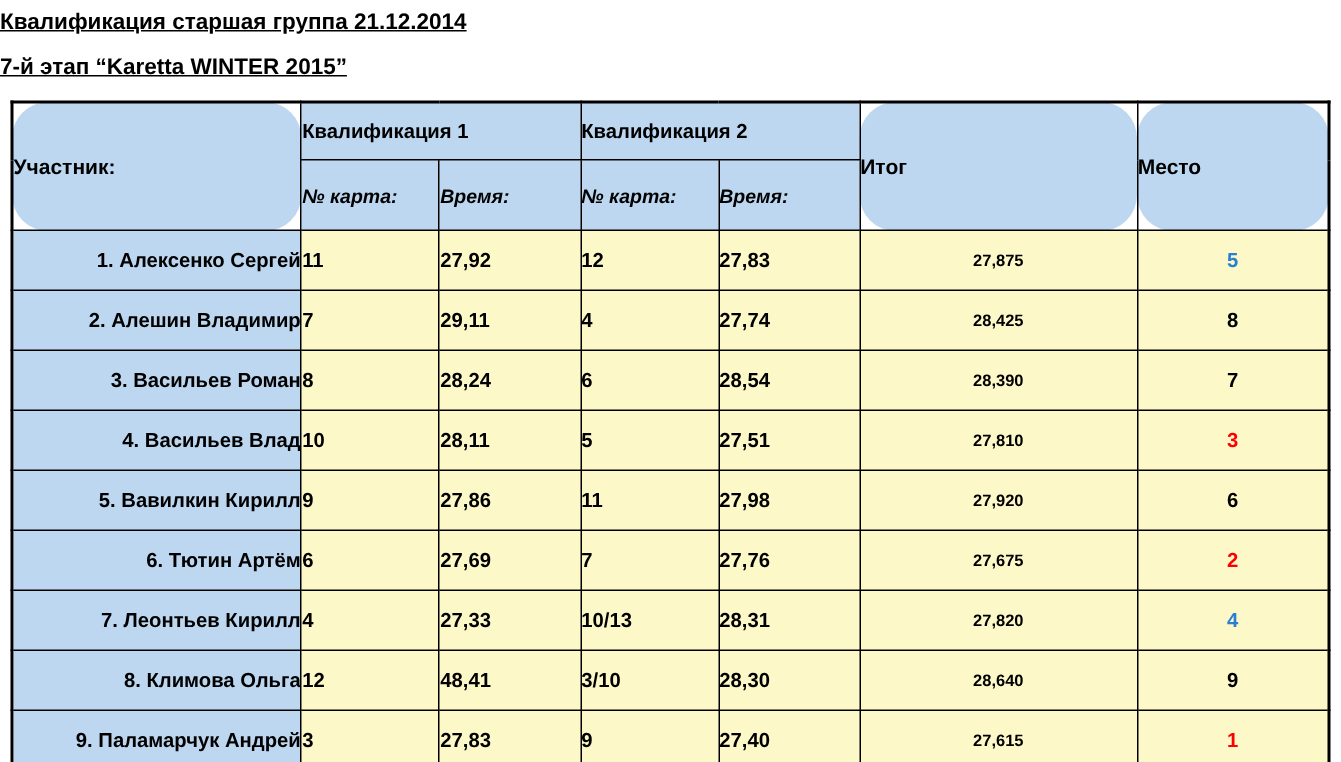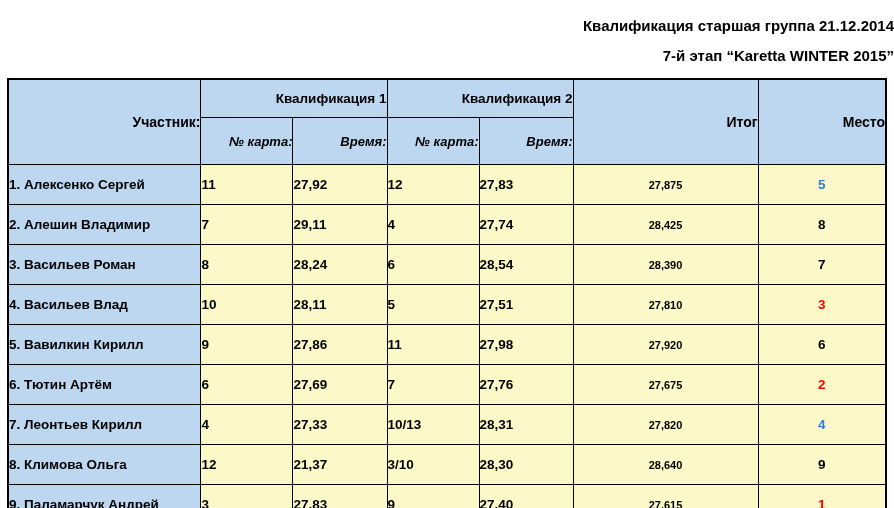--- a/index.html
+++ b/index.html
@@ -14,22 +14,23 @@
     color: #000000;
     overflow: hidden;
   }
   .page {
     width: 894px;
     height: 508px;
     position: relative;
     box-sizing: border-box;
   }
   .title-block {
-    text-align: right;
-    padding-top: 16px;
+    text-align: left;
+    padding-top: 5px;
+    text-decoration: underline;
   }
   .title-main {
     font-size: 15px;
     font-weight: bold;
     line-height: 20px;
     letter-spacing: 0px;
   }
   .title-sub {
     font-size: 15px;
     font-weight: bold;
@@ -45,41 +46,42 @@
   }
   table.results td, table.results th {
     border: 1px solid #000000;
     padding: 0;
     margin: 0;
   }
   .hdr {
     background: #bcd7ef;
     font-weight: bold;
     font-size: 13.5px;
-    text-align: right;
+    text-align: left;
     vertical-align: middle;
   }
   .hdr-group {
     height: 37px;
   }
   .hdr-sub {
     height: 46px;
     font-size: 13px;
     line-height: 15px;
     font-style: italic;
   }
   .hdr-participant {
     height: 83px;
     font-size: 14px;
+    border-radius: 24px;
   }
   .cell-name {
     background: #bcd7ef;
     font-weight: bold;
     font-size: 13.5px;
-    text-align: left;
+    text-align: right;
     padding-left: 10px;
     height: 39px;
     vertical-align: middle;
     white-space: nowrap;
     overflow: hidden;
   }
   .cell-data {
     background: #fdf8c8;
     font-weight: bold;
     font-size: 13.5px;
@@ -203,21 +205,21 @@
           <td class="cell-data">4</td>
           <td class="cell-data">27,33</td>
           <td class="cell-data">10/13</td>
           <td class="cell-data">28,31</td>
           <td class="cell-total">27,820</td>
           <td class="cell-place" style="color: rgb(42, 127, 212);">4</td>
         </tr>
         <tr>
           <td class="cell-name">8. Климова Ольга</td>
           <td class="cell-data">12</td>
-          <td class="cell-data">21,37</td>
+          <td class="cell-data">48,41</td>
           <td class="cell-data">3/10</td>
           <td class="cell-data">28,30</td>
           <td class="cell-total">28,640</td>
           <td class="cell-place" style="color: rgb(0, 0, 0);">9</td>
         </tr>
         <tr>
           <td class="cell-name">9. Паламарчук Андрей</td>
           <td class="cell-data">3</td>
           <td class="cell-data">27,83</td>
           <td class="cell-data">9</td>

